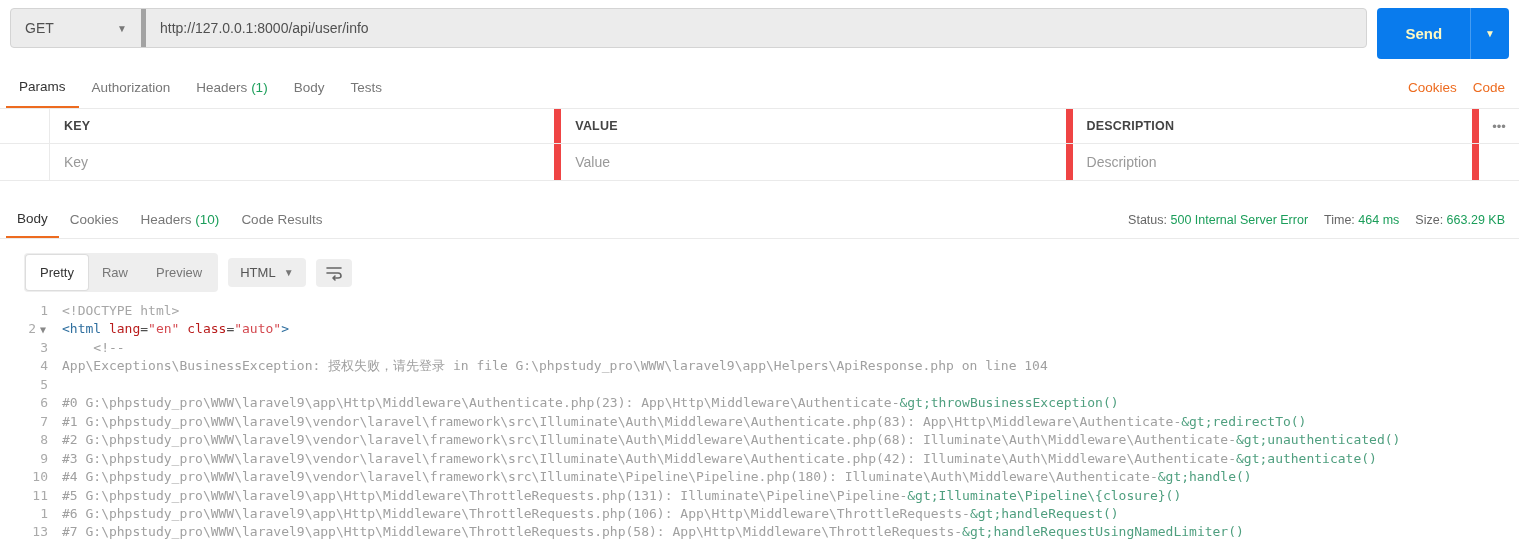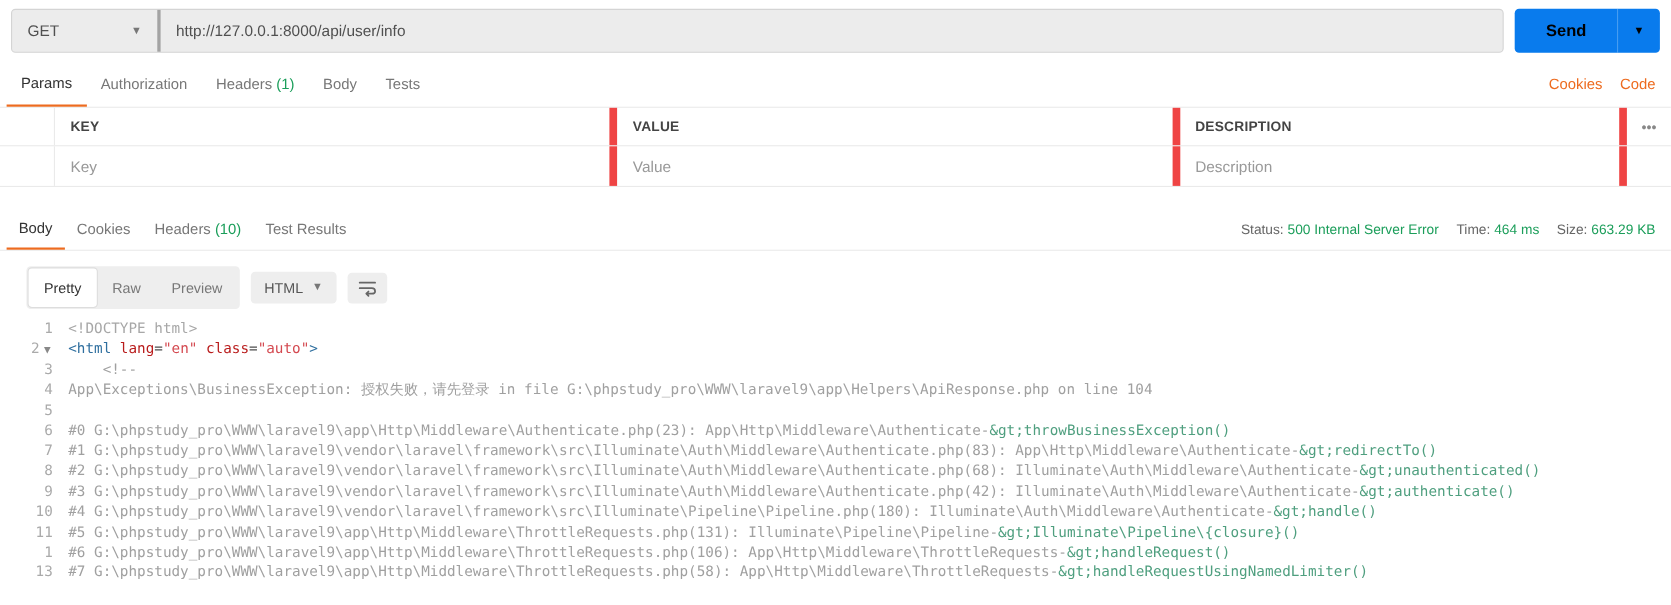--- a/index.html
+++ b/index.html
@@ -1,22 +1,22 @@
 <!DOCTYPE html>
 <html><head>
 <meta charset="utf-8">
 <style>
   * { box-sizing: border-box; margin: 0; padding: 0; }
   body { font-family: -apple-system, BlinkMacSystemFont, "Segoe UI", Helvetica, Arial, sans-serif; font-size: 13px; color: #505050; background: #fff; }
   .request-bar { display: flex; align-items: stretch; padding: 8px 10px; gap: 10px; }
   .method-url { flex: 1; display: flex; border: 1px solid #d4d4d4; border-radius: 4px; background: #ececec; height: 40px; }
-  .method-select { width: 135px; display: flex; align-items: center; justify-content: space-between; padding: 0 14px; font-size: 14px; color: #505050; border-right: 3px solid #a3a3a3; cursor: pointer; }
+  .method-select { width: 135px; display: flex; align-items: center; justify-content: space-between; padding: 0 14px; font-size: 14px; color: #505050; border-right: 5px solid #a3a3a3; cursor: pointer; }
   .method-select .caret { font-size: 10px; color: #777; }
   .url-input { flex: 1; border: none; background: transparent; padding: 0 14px; font-size: 14px; color: #505050; outline: none; }
-  .send-btn { display: flex; align-items: stretch; background: #097bed; color: #000000; border-radius: 4px; overflow: hidden; height: 40px; cursor: pointer; }
+  .send-btn { display: flex; align-items: stretch; background: #097bed; color: #fef9c3; border-radius: 4px; overflow: hidden; height: 51px; cursor: pointer; }
   .send-btn .send-label { display: flex; align-items: center; padding: 0 28px; font-size: 15px; font-weight: 600; }
   .send-btn .send-caret { display: flex; align-items: center; padding: 0 14px; border-left: 1px solid rgba(255,255,255,0.25); font-size: 10px; }
   .req-tabs { display: flex; align-items: center; border-bottom: 1px solid #eaeaea; padding: 0 6px; }
   .req-tabs .tab { padding: 12px 13px; font-size: 13.5px; color: #777; cursor: pointer; }
   .req-tabs .tab.active { color: #333; border-bottom: 2px solid #ed6b1f; }
   .req-tabs .tab .count { color: #1b9e5a; }
   .req-tabs .spacer { flex: 1; }
   .req-tabs .link { color: #ed6b1f; padding: 12px 8px; font-size: 13.5px; cursor: pointer; }
   .params-table .header-row, .params-table .input-row { display: flex; border-bottom: 1px solid #eaeaea; }
   .params-table .handle { width: 50px; border-right: 1px solid #eaeaea; }
@@ -103,21 +103,21 @@
   </div>
 </div>
 
 <div class="resp-bar">
   <div class="tab active">Body</div>
   <div class="tab">Cookies</div>
   <div class="tab">
     <span>Headers</span>
     <span class="count">(10)</span>
   </div>
-  <div class="tab">Test Results</div>
+  <div class="tab">Code Results</div>
   <div class="spacer"></div>
   <div class="meta">
     <span>Status:</span>
     <span class="val">500 Internal Server Error</span>
   </div>
   <div class="meta">
     <span>Time:</span>
     <span class="val">464 ms</span>
   </div>
   <div class="meta">

